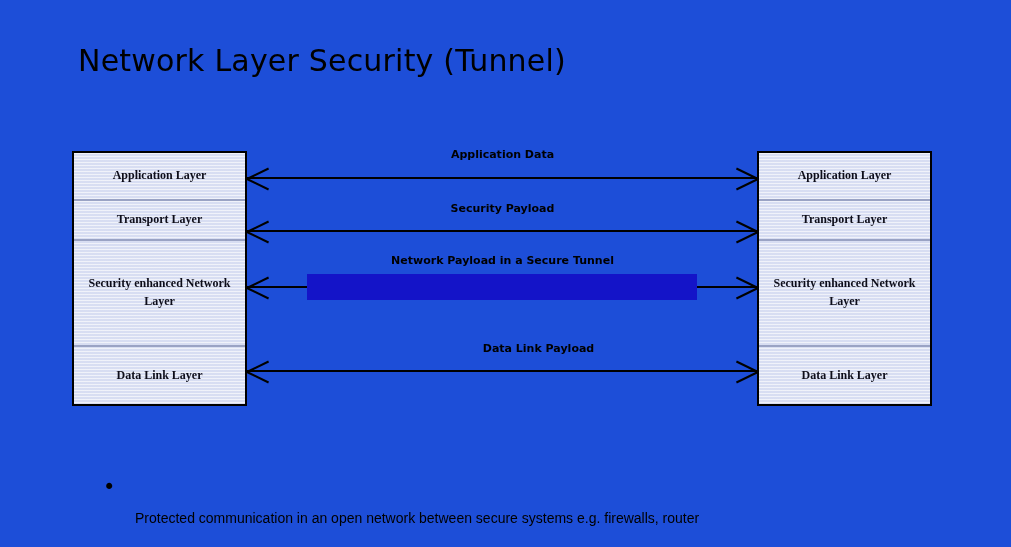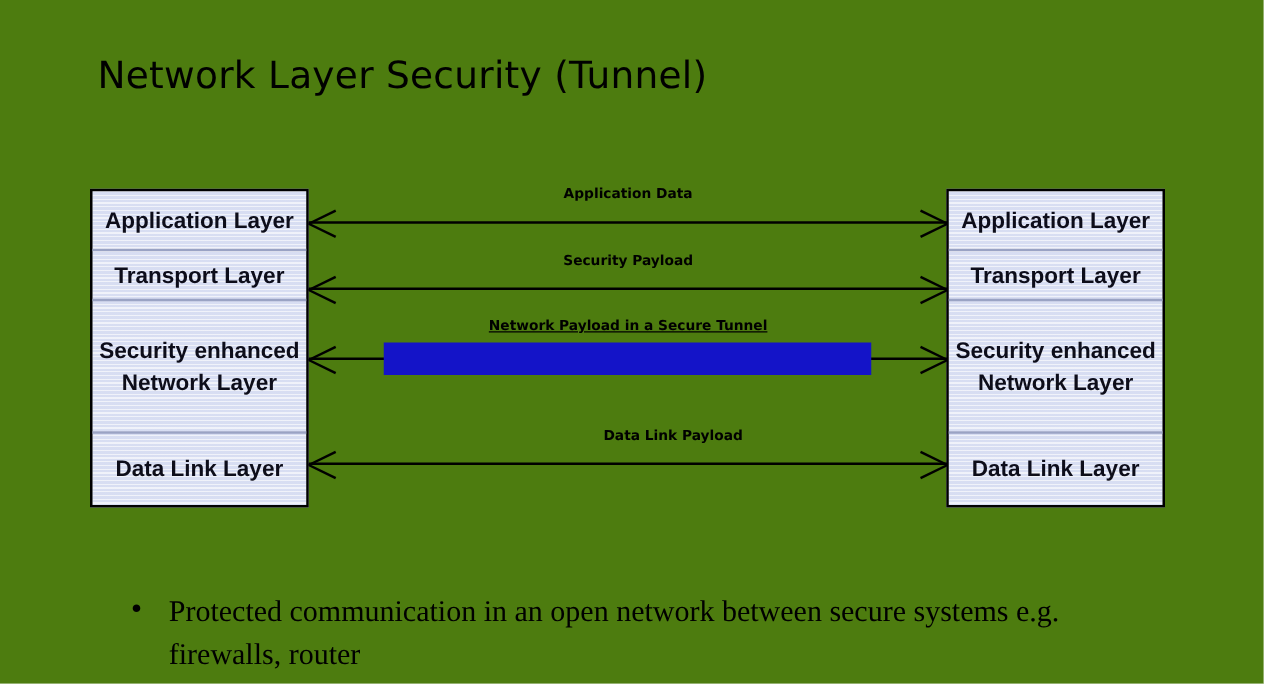--- a/index.html
+++ b/index.html
@@ -7,21 +7,21 @@
     padding: 0;
     background: #ffffff;
   }
   body {
     font-family: "DejaVu Sans", sans-serif;
   }
   #slide {
     position: relative;
     width: 1011px;
     height: 547px;
-    background: #4d7c0f;
+    background: #1d4ed8;
     overflow: hidden;
   }
 
   
   #slide-title {
     position: absolute;
     left: 78px;
     top: 43px;
     font-family: "DejaVu Sans", sans-serif;
     font-size: 30px;
@@ -53,22 +53,22 @@
   #stack-left  { left: 72px; }
   #stack-right { left: 757px; }
 
   .layer-cell {
     position: relative;
     box-sizing: border-box;
     display: flex;
     align-items: center;
     justify-content: center;
     text-align: center;
-    font-family: Liberation Sans, sans-serif;
-    font-size: 18px;
+    font-family: Liberation Serif, serif;
+    font-size: 12px;
     font-weight: bold;
     color: #0d0d1a;
     line-height: 1.45;
     padding: 0 2px;
   }
   .layer-cell + .layer-cell {
     border-top: 2px solid #9aa3c4;
   }
   .cell-app   { height: 48px; }
   .cell-tx    { height: 42px; }
@@ -124,21 +124,21 @@
   }
 
   
   #arrow-app  { top: 178px; }
   #arrow-tx   { top: 231px; }
   #arrow-net  { top: 287px; }
   #arrow-dl   { top: 371px; }
 
   #arrow-app  .arrow-label { top: -30px; }
   #arrow-tx   .arrow-label { top: -29px; }
-  #arrow-net  .arrow-label { top: -33px; text-decoration: underline; }
+  #arrow-net  .arrow-label { top: -33px; }
   #arrow-dl   .arrow-label { top: -29px; padding-left: 36px; }
 
   
   #tunnel-bar {
     position: absolute;
     left: 307px;
     top: 274px;
     width: 390px;
     height: 26px;
     background: #1414c8;
@@ -157,25 +157,26 @@
     font-family: "DejaVu Sans", sans-serif;
     font-size: 21px;
     line-height: 1.35;
     color: #000000;
     width: 32px;
     flex: none;
     text-align: left;
     padding-left: 3px;
   }
   #bullet-text {
-    font-family: Liberation Serif, serif;
-    font-size: 24px;
+    font-family: Liberation Sans, sans-serif;
+    font-size: 14px;
     font-weight: 400;
     line-height: 1.42;
     color: #000000;
+    margin-top: 36px;
   }
 </style>
 </head>
 <body>
 
 <div id="slide">
 
   <div id="slide-title">Network Layer Security (Tunnel)</div>
 
   <div class="stack" id="stack-left">

